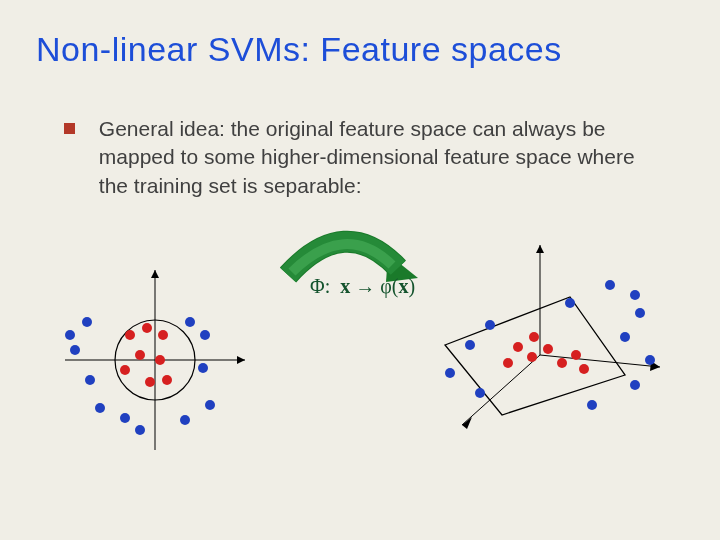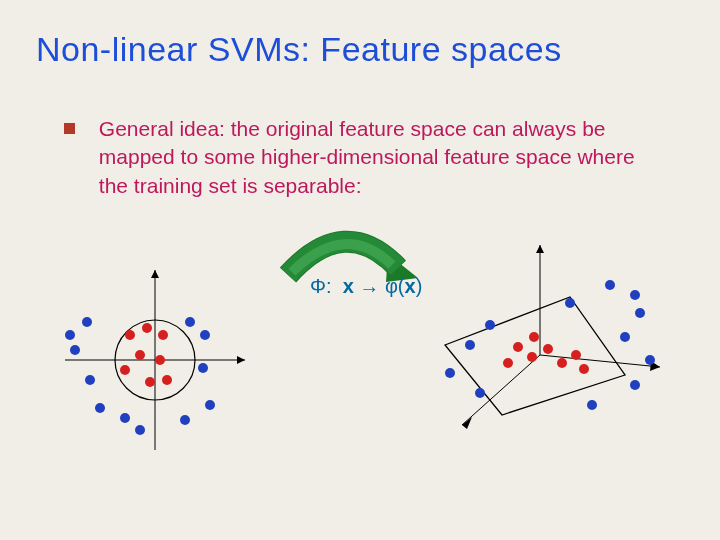--- a/index.html
+++ b/index.html
@@ -19,21 +19,21 @@
     font-size: 34px;
     color: #1d4ed8;
     letter-spacing: 0.5px;
   }
   .bullet-block {
     position: absolute;
     top: 115px;
     left: 64px;
     width: 600px;
     font-size: 21px;
-    color: #be185d;
+    color: #404040;
     line-height: 1.35;
   }
   .bullet-sq {
     display: inline-block;
     width: 11px;
     height: 11px;
     background: #b33828;
     margin-right: 18px;
     vertical-align: top;
     margin-top: 8px;
@@ -48,23 +48,23 @@
     top: 230px;
     left: 40px;
     width: 640px;
     height: 290px;
   }
   svg { display: block; }
   .formula {
     position: absolute;
     top: 45px;
     left: 270px;
-    font-family: Liberation Sans, sans-serif;
+    font-family: Liberation Serif, serif;
     font-size: 20px;
-    color: #0369a1;
+    color: #14532d;
   }
 </style>
 </head>
 <body>
 
 <div class="title">Non-linear SVMs:  Feature spaces</div>
 
 <div class="bullet-block">
   <span class="bullet-sq"></span>
   <span class="bullet-text">General idea:   the original feature space can always be mapped to some higher-dimensional feature space where the training set is separable:</span>

